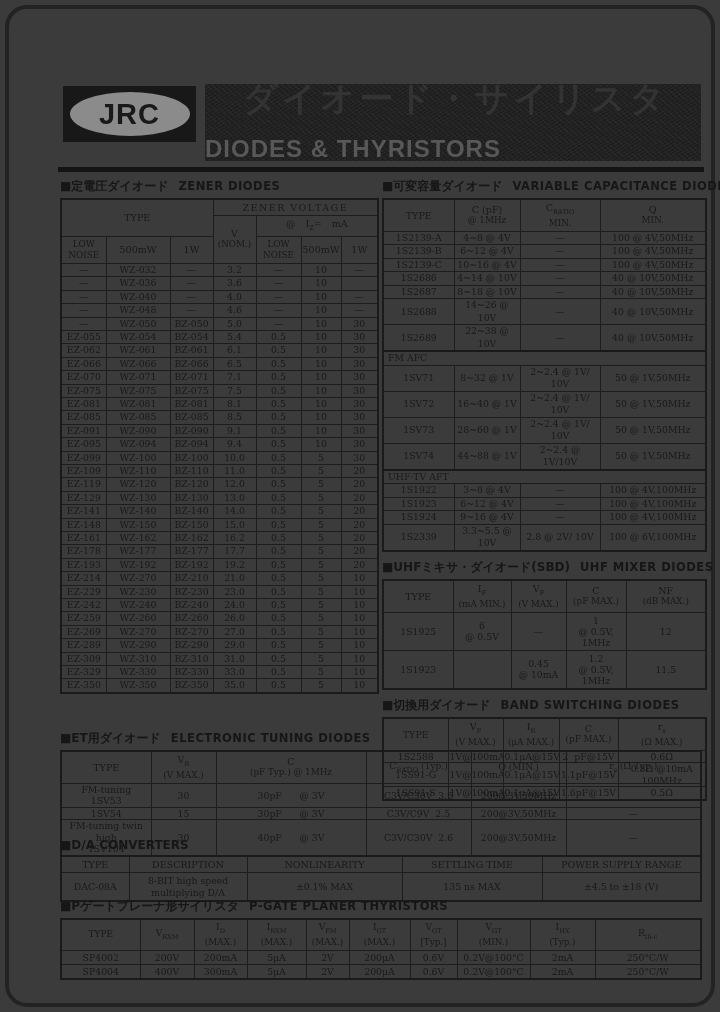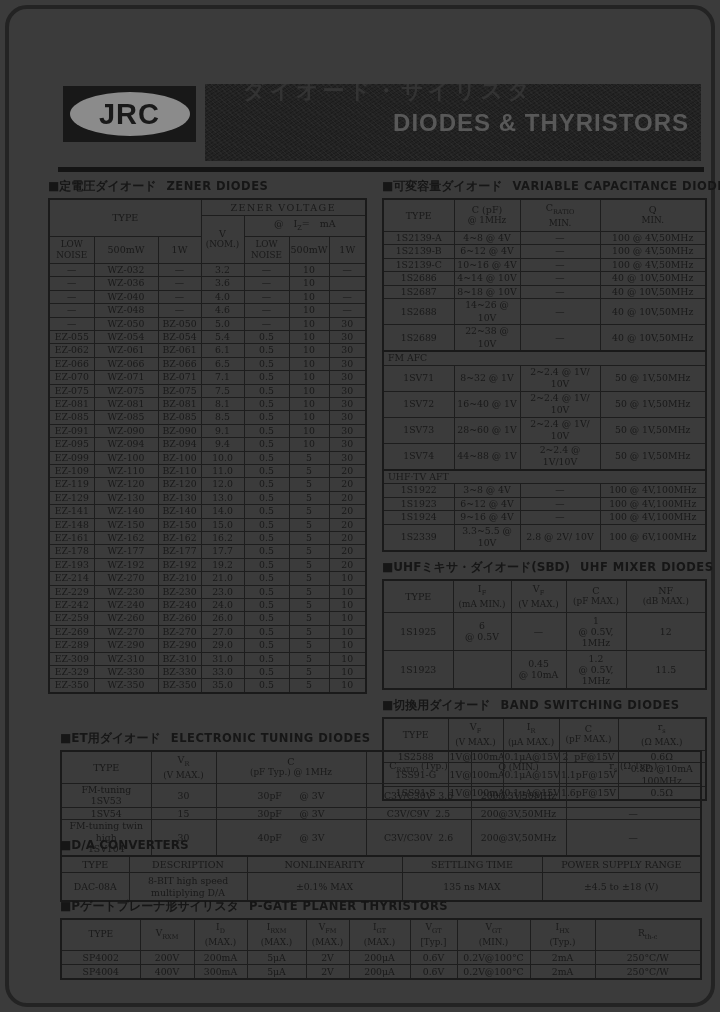--- a/index.html
+++ b/index.html
@@ -13,28 +13,28 @@
   .logo{position:absolute;left:63px;top:86px;width:133px;height:56px;background:#181818;
         display:flex;align-items:center;justify-content:center;}
   .logo-oval{width:120px;height:44px;background:#8b8b8b;border-radius:50%;
         display:flex;align-items:center;justify-content:center;}
   .logo-text{font-family:"Liberation Sans",sans-serif;font-weight:bold;font-size:29px;
         letter-spacing:1px;color:#191919;}
   .banner{position:absolute;left:205px;top:84px;width:496px;height:77px;background:#232323;overflow:hidden;
         background-image:repeating-linear-gradient(43deg,rgba(95,95,95,.10) 0 1px,transparent 1px 4px),
                          repeating-linear-gradient(-31deg,rgba(0,0,0,.20) 0 1px,transparent 1px 3px);}
   .banner-jp{margin-top:-8px;padding-left:38px;font-family:"DejaVu Sans",sans-serif;font-weight:bold;
-        font-size:22px;letter-spacing:4px;color:#333333;white-space:nowrap;}
-  .banner-en{text-align:right;padding-right:12px;margin-top:3px;font-family:"Liberation Sans",sans-serif;
+        font-size:34px;letter-spacing:4px;color:#333333;white-space:nowrap;}
+  .banner-en{padding-right:12px;margin-top:13px;font-family:"Liberation Sans",sans-serif;
         font-weight:bold;font-size:24px;letter-spacing:1px;color:#585858;white-space:nowrap;}
   .rule{position:absolute;left:58px;top:167px;width:646px;height:5px;background:#141414;}
 
   
   .sec{position:absolute;}
-  .sec-zener{left:48px;top:178px;width:312px;}
+  .sec-zener{left:60px;top:178px;width:312px;}
   .sec-right{left:382px;top:178px;width:323px;}
   .sec-et{left:60px;top:730px;width:641px;}
   .sec-dac{left:60px;top:838px;width:641px;}
   .sec-thy{left:60px;top:898px;width:641px;}
   .sec-title{font-family:"DejaVu Sans",sans-serif;font-weight:bold;font-size:12px;color:#161616;
         margin:0 0 3px 0;white-space:nowrap;}
   .sec-title .en{margin-left:10px;font-size:11.5px;letter-spacing:.5px;}
   .mt{margin-top:7px;}
 
   

